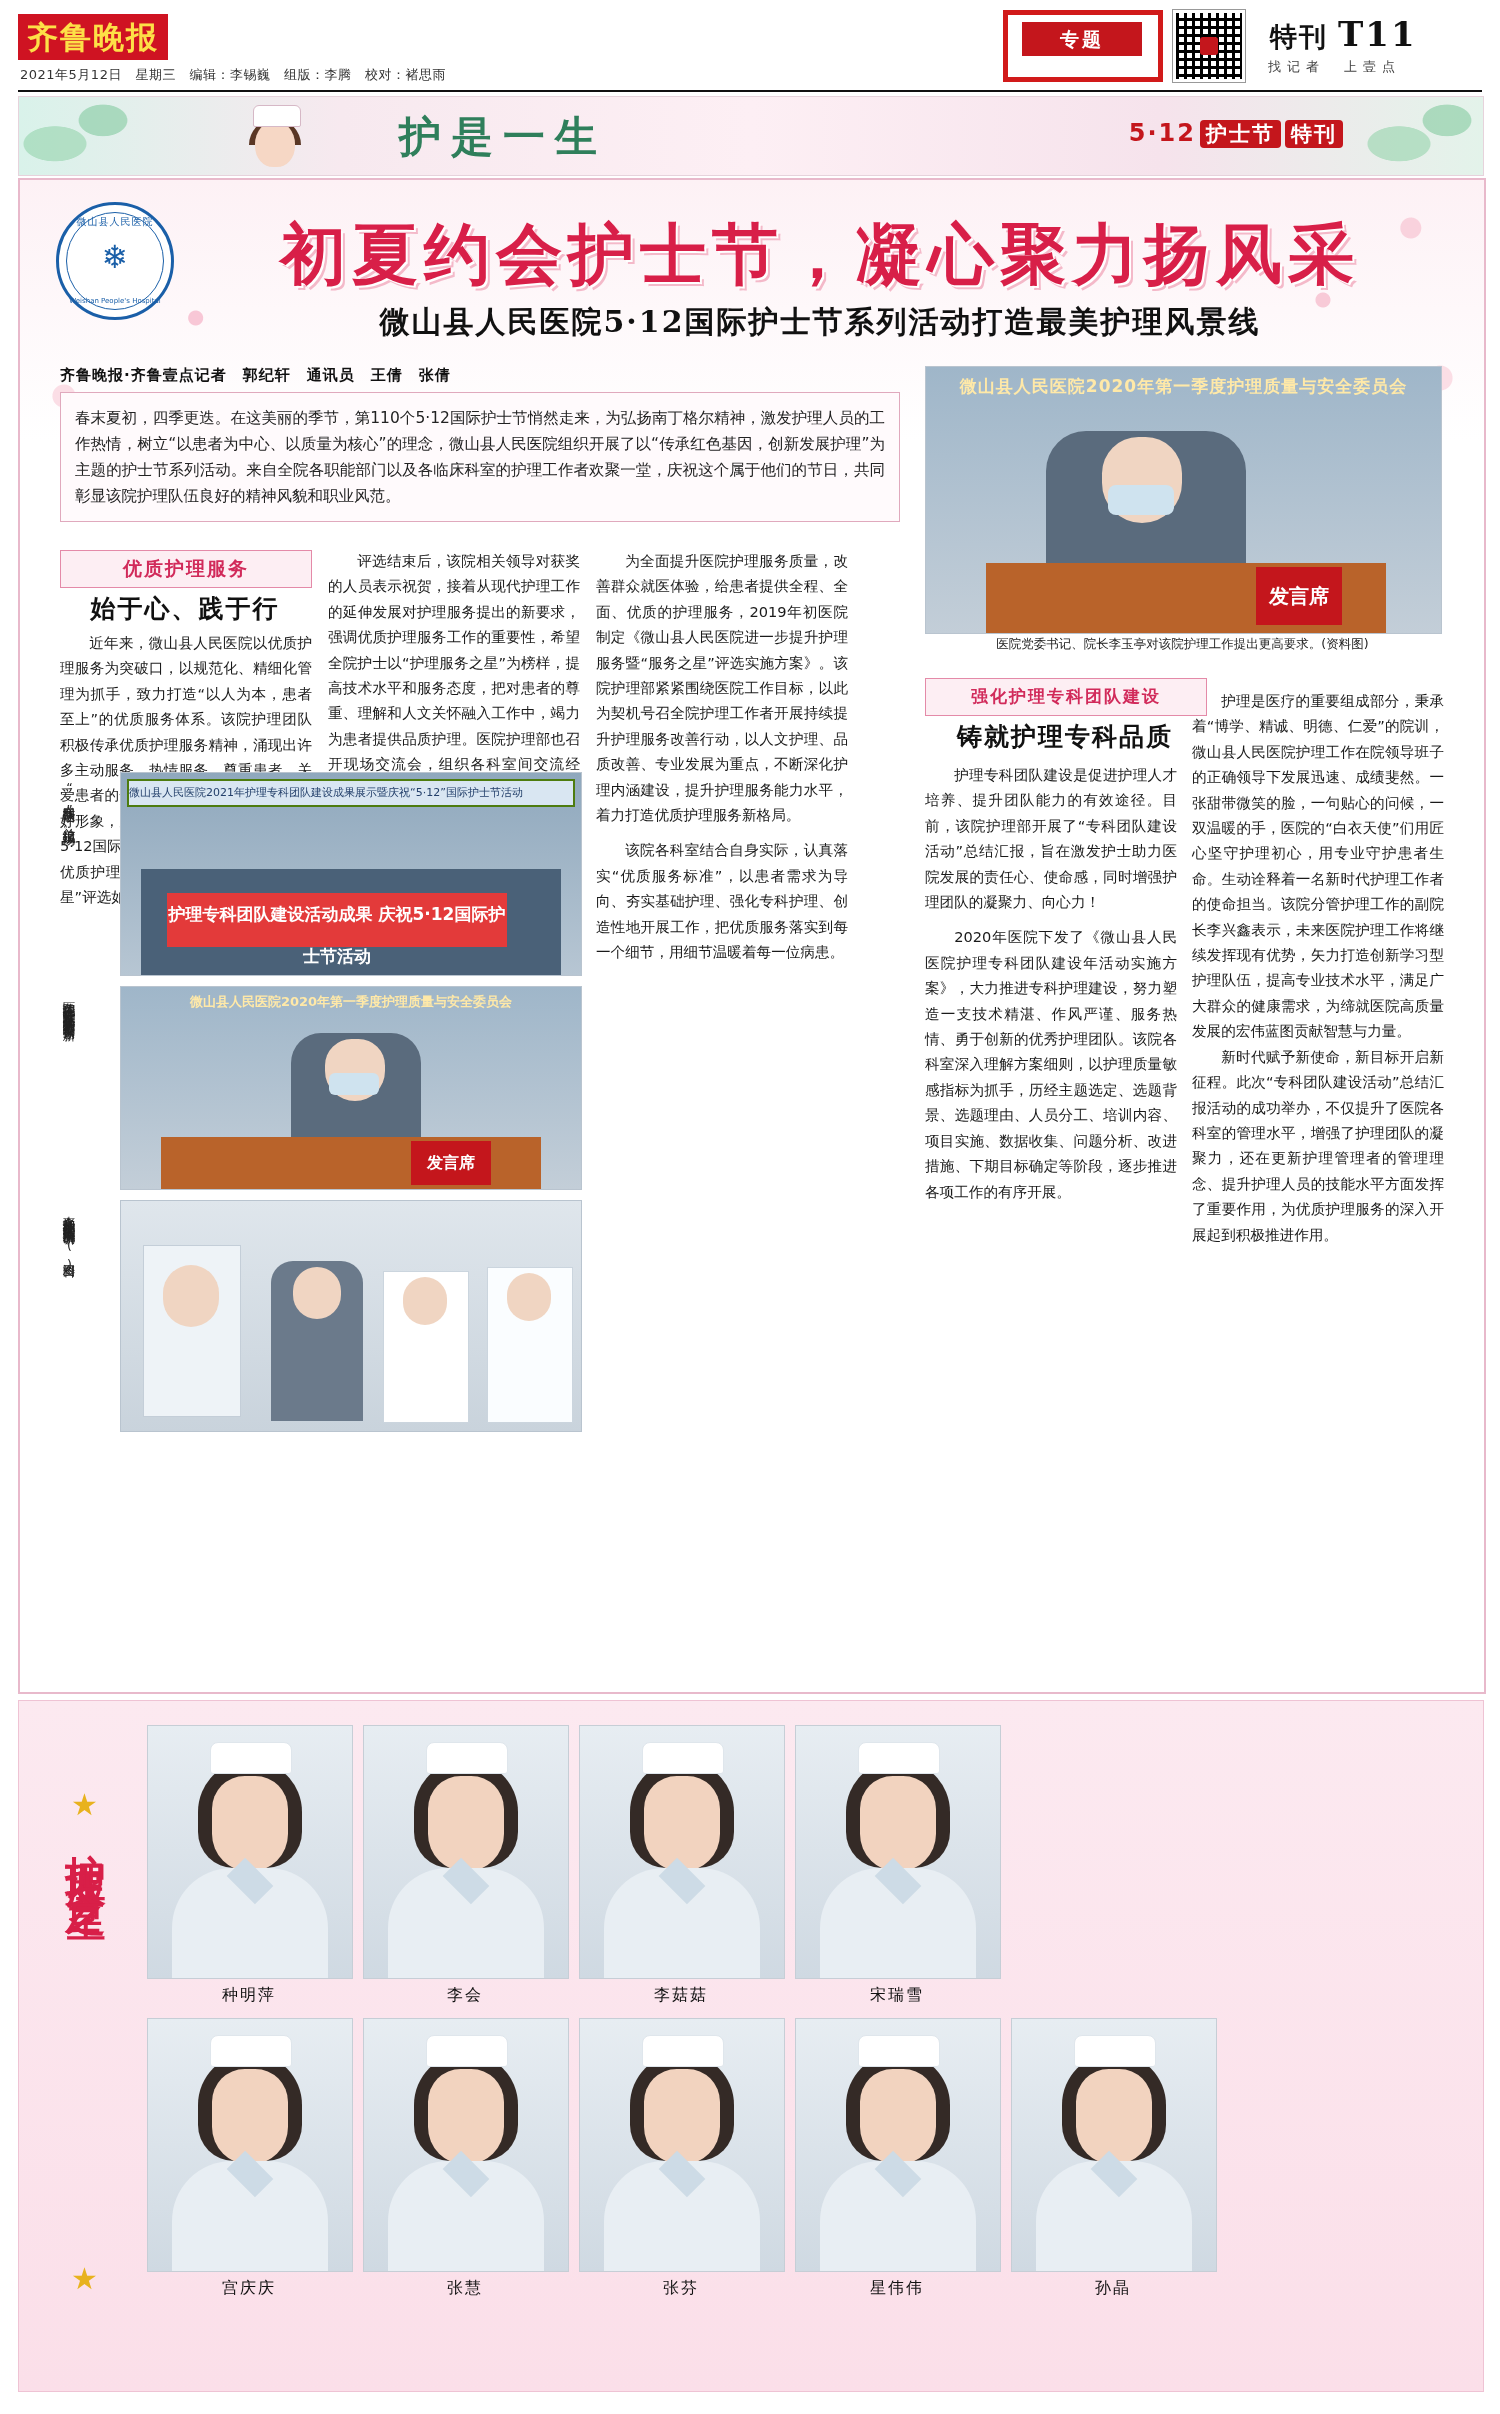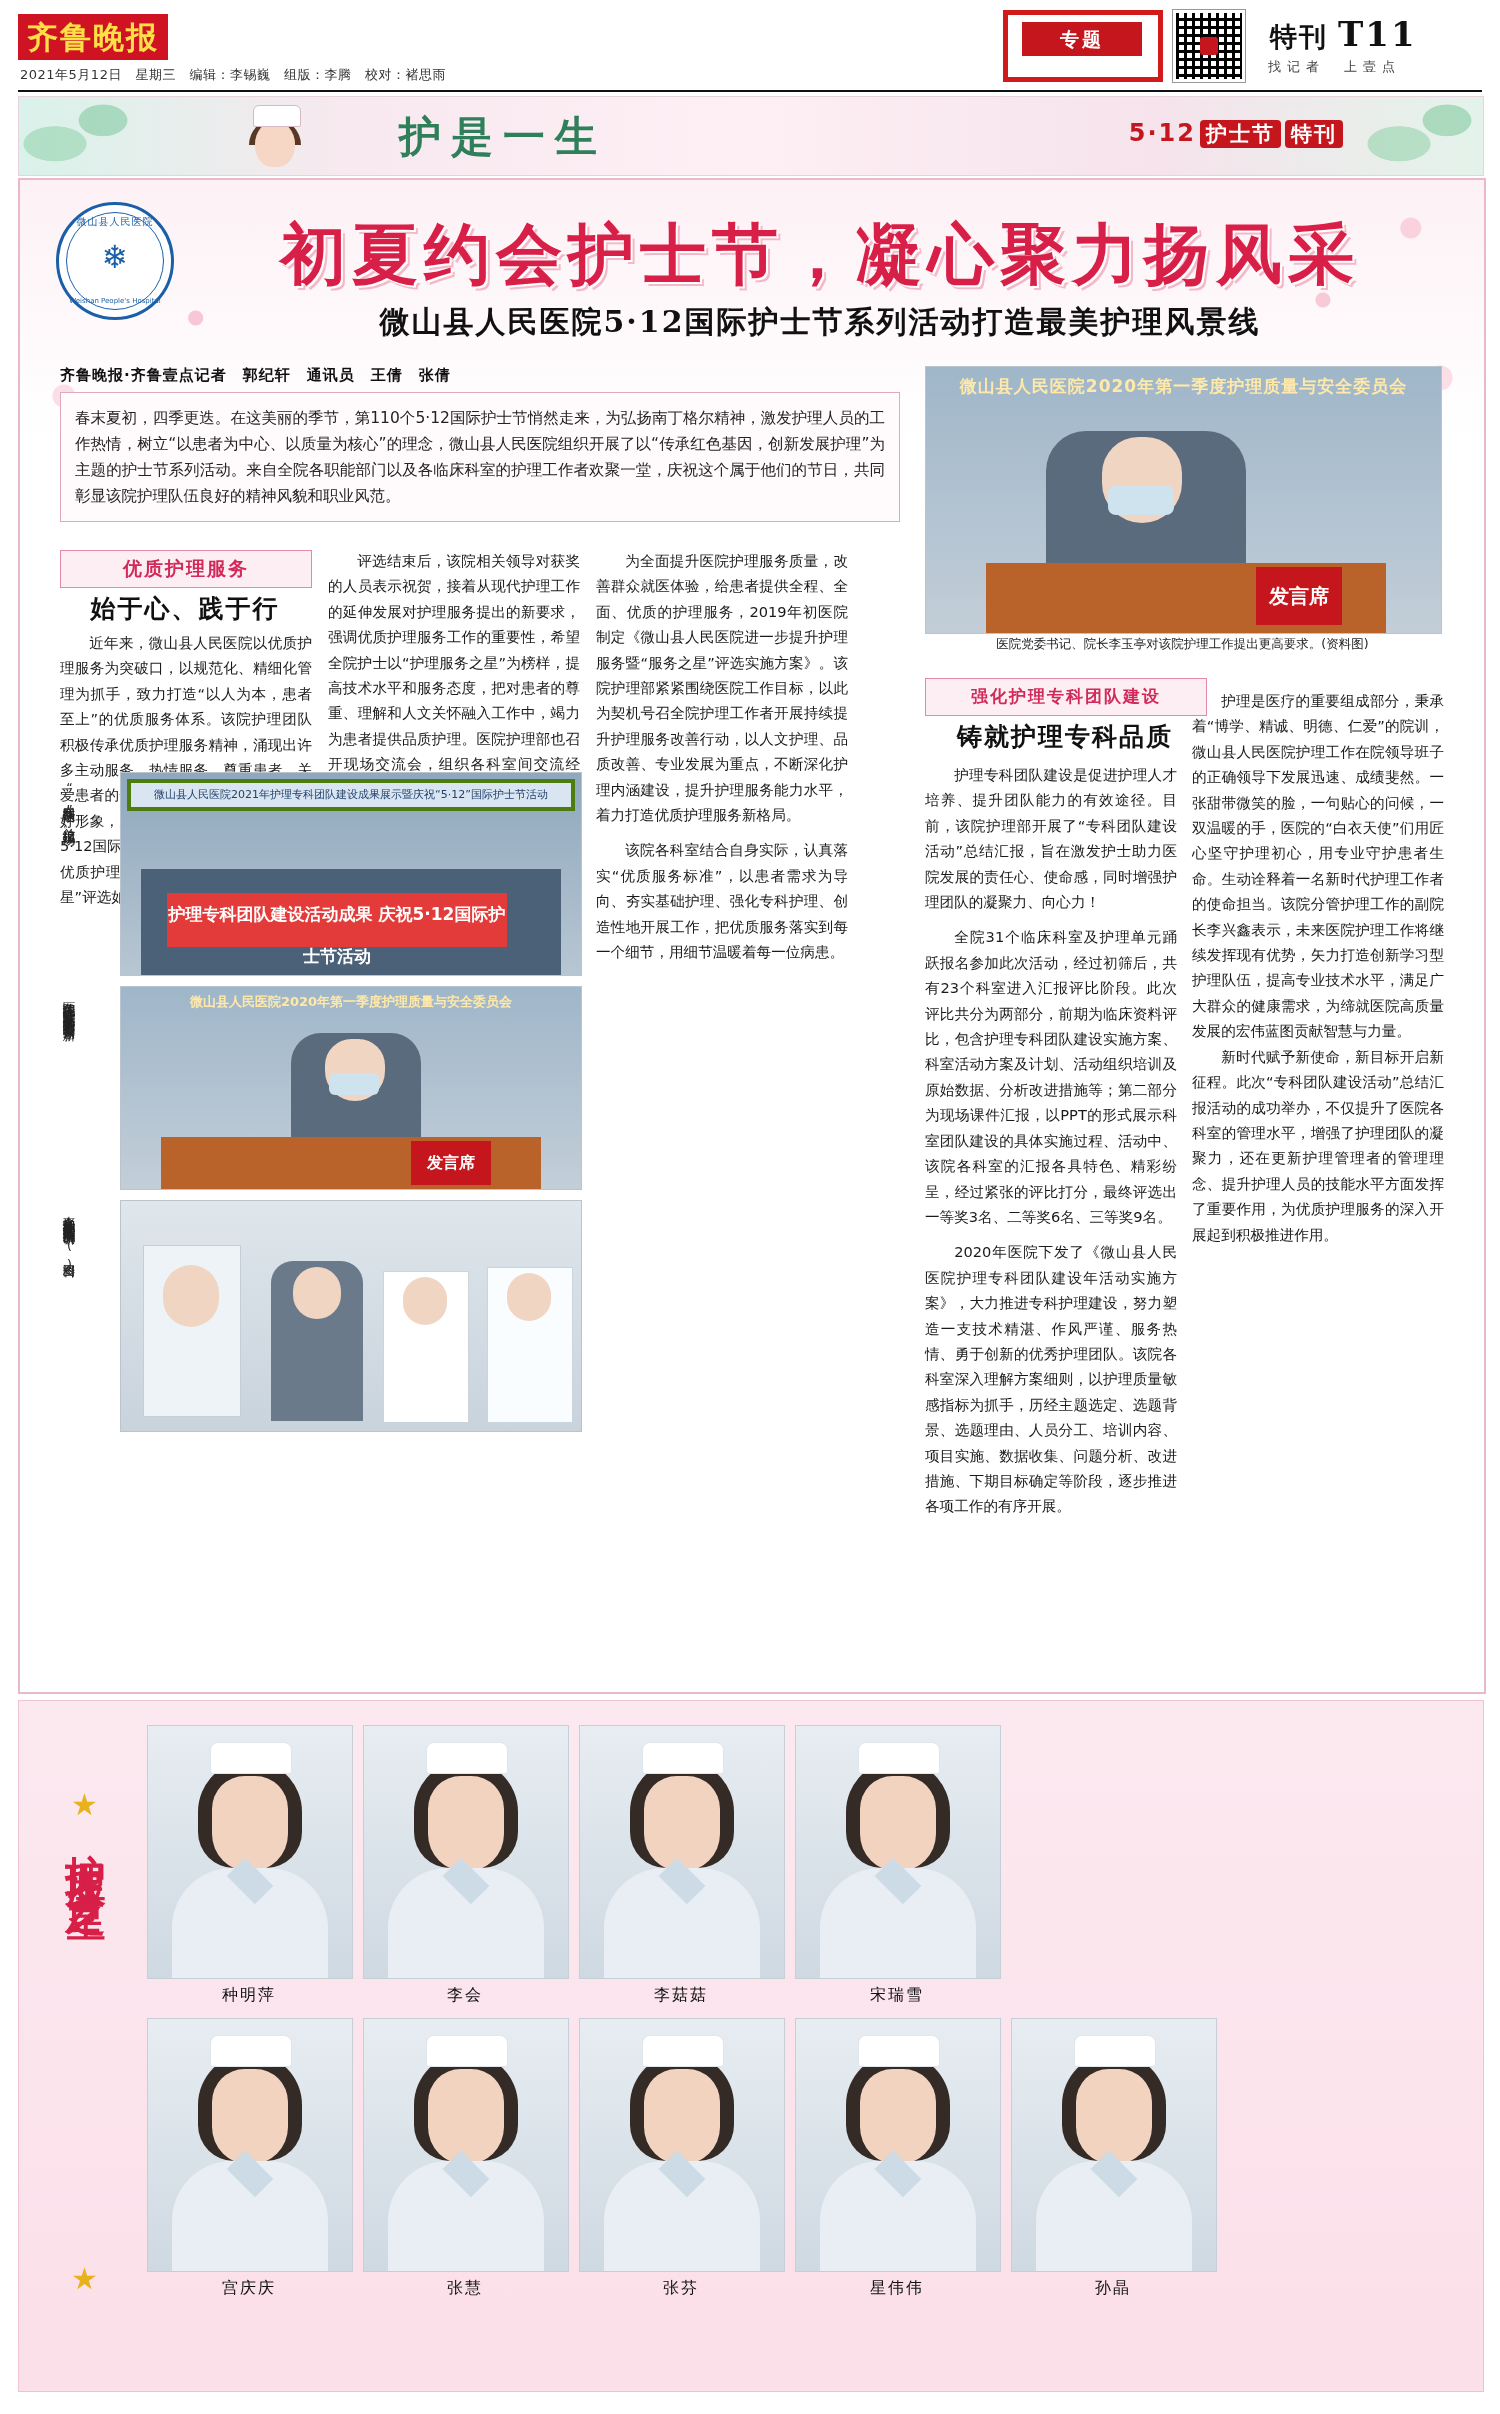--- a/index.html
+++ b/index.html
@@ -204,32 +204,31 @@
       <p>评选结束后，该院相关领导对获奖的人员表示祝贺，接着从现代护理工作的延伸发展对护理服务提出的新要求，强调优质护理服务工作的重要性，希望全院护士以“护理服务之星”为榜样，提高技术水平和服务态度，把对患者的尊重、理解和人文关怀融入工作中，竭力为患者提供品质护理。医院护理部也召开现场交流会，组织各科室间交流经验，总结工作，宣传和推广好的做法和经验，进一步提升护理人员的工作积极性和主动性，逐步建立护理服务质量持续改进的长效机制。</p>
     </div>
 
     <div class="col" style="left:576px;top:368px;width:252px;">
       <p>为全面提升医院护理服务质量，改善群众就医体验，给患者提供全程、全面、优质的护理服务，2019年初医院制定《微山县人民医院进一步提升护理服务暨“服务之星”评选实施方案》。该院护理部紧紧围绕医院工作目标，以此为契机号召全院护理工作者开展持续提升护理服务改善行动，以人文护理、品质改善、专业发展为重点，不断深化护理内涵建设，提升护理服务能力水平，着力打造优质护理服务新格局。</p>
       <p style="margin-top:10px;">该院各科室结合自身实际，认真落实“优质服务标准”，以患者需求为导向、夯实基础护理、强化专科护理、创造性地开展工作，把优质服务落实到每一个细节，用细节温暖着每一位病患。</p>
     </div>
 
     <div class="col" style="left:905px;top:582px;width:252px;">
       <p>护理专科团队建设是促进护理人才培养、提升团队能力的有效途径。目前，该院护理部开展了“专科团队建设活动”总结汇报，旨在激发护士助力医院发展的责任心、使命感，同时增强护理团队的凝聚力、向心力！</p>
-      <p style="margin-top:10px;">全院31个临床科室及护理单元踊跃报名参加此次活动，经过初筛后，共有23个科室进入汇报评比阶段。此次评比共分为两部分，前期为临床资料评比，包含护理专科团队建设实施方案、科室活动方案及计划、活动组织培训及原始数据、分析改进措施等；第二部分为现场课件汇报，以PPT的形式展示科室团队建设的具体实施过程、活动中、该院各科室的汇报各具特色、精彩纷呈，经过紧张的评比打分，最终评选出一等奖3名、二等奖6名、三等奖9名。</p>
       <p style="margin-top:10px;">2020年医院下发了《微山县人民医院护理专科团队建设年活动实施方案》，大力推进专科护理建设，努力塑造一支技术精湛、作风严谨、服务热情、勇于创新的优秀护理团队。该院各科室深入理解方案细则，以护理质量敏感指标为抓手，历经主题选定、选题背景、选题理由、人员分工、培训内容、项目实施、数据收集、问题分析、改进措施、下期目标确定等阶段，逐步推进各项工作的有序开展。</p>
     </div>
 
     <div class="col" style="left:1172px;top:498px;width:252px;">
       <p style="margin-top:10px;">护理是医疗的重要组成部分，秉承着“博学、精诚、明德、仁爱”的院训，微山县人民医院护理工作在院领导班子的正确领导下发展迅速、成绩斐然。一张甜带微笑的脸，一句贴心的问候，一双温暖的手，医院的“白衣天使”们用匠心坚守护理初心，用专业守护患者生命。生动诠释着一名新时代护理工作者的使命担当。该院分管护理工作的副院长李兴鑫表示，未来医院护理工作将继续发挥现有优势，矢力打造创新学习型护理队伍，提高专业技术水平，满足广大群众的健康需求，为缔就医院高质量发展的宏伟蓝图贡献智慧与力量。</p>
       <p>新时代赋予新使命，新目标开启新征程。此次“专科团队建设活动”总结汇报活动的成功举办，不仅提升了医院各科室的管理水平，增强了护理团队的凝聚力，还在更新护理管理者的管理理念、提升护理人员的技能水平方面发挥了重要作用，为优质护理服务的深入开展起到积极推进作用。</p>
     </div>
 
     <div class="ph" style="left:100px;top:592px;width:460px;height:202px;">
       <div style="position:absolute;inset:0;background:linear-gradient(180deg,#8fa8bd,#b7c6d3);"></div>
-      <div style="position:absolute;left:6px;top:6px;right:6px;height:24px;background:#d9e6f2;border:4px solid #4d7c0f;font-size:11px;color:#24406b;text-align:center;line-height:24px;">微山县人民医院2021年护理专科团队建设成果展示暨庆祝“5·12”国际护士节活动</div>
+      <div style="position:absolute;left:6px;top:6px;right:6px;height:24px;background:#d9e6f2;border:2px solid #4d7c0f;font-size:11px;color:#24406b;text-align:left;line-height:24px;">微山县人民医院2021年护理专科团队建设成果展示暨庆祝“5·12”国际护士节活动</div>
       <div style="position:absolute;left:20px;top:96px;width:420px;height:106px;background:#4a6178;"></div>
       <div style="position:absolute;left:46px;top:120px;width:340px;height:54px;background:#e33a3a;color:#fff;font-size:17px;font-weight:bold;text-align:center;line-height:42px;">护理专科团队建设活动成果 庆祝5·12国际护士节活动</div>
     </div>
     <div class="vcap" style="left:40px;top:600px;height:170px;">“专科团队活动”总结汇报现场。</div>
 
     <div class="ph" style="left:100px;top:806px;width:460px;height:202px;">
       <div style="position:absolute;inset:0;background:linear-gradient(180deg,#9fb6c9,#c3ced8);"></div>
       <div style="position:absolute;left:0;top:6px;width:100%;text-align:center;font-size:13px;color:#ffe9a8;font-weight:bold;">微山县人民医院2020年第一季度护理质量与安全委员会</div>
       <div style="position:absolute;left:170px;top:46px;width:130px;height:110px;background:#5a6b7d;border-radius:30px 30px 0 0;"></div>
       <div style="position:absolute;left:204px;top:52px;width:60px;height:62px;background:#f0d5c2;border-radius:30px 30px 34px 34px;"></div>

